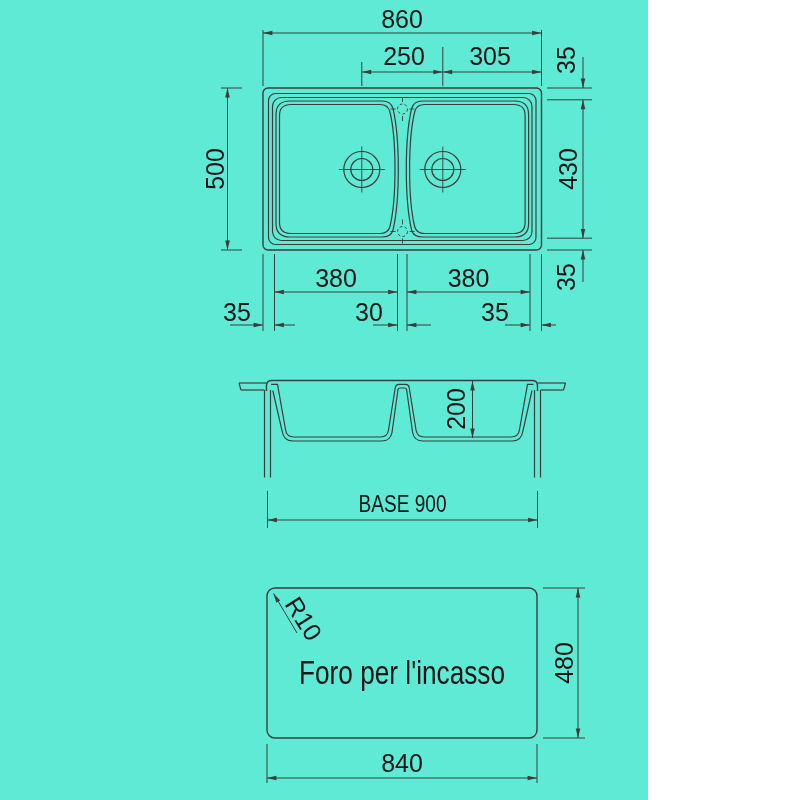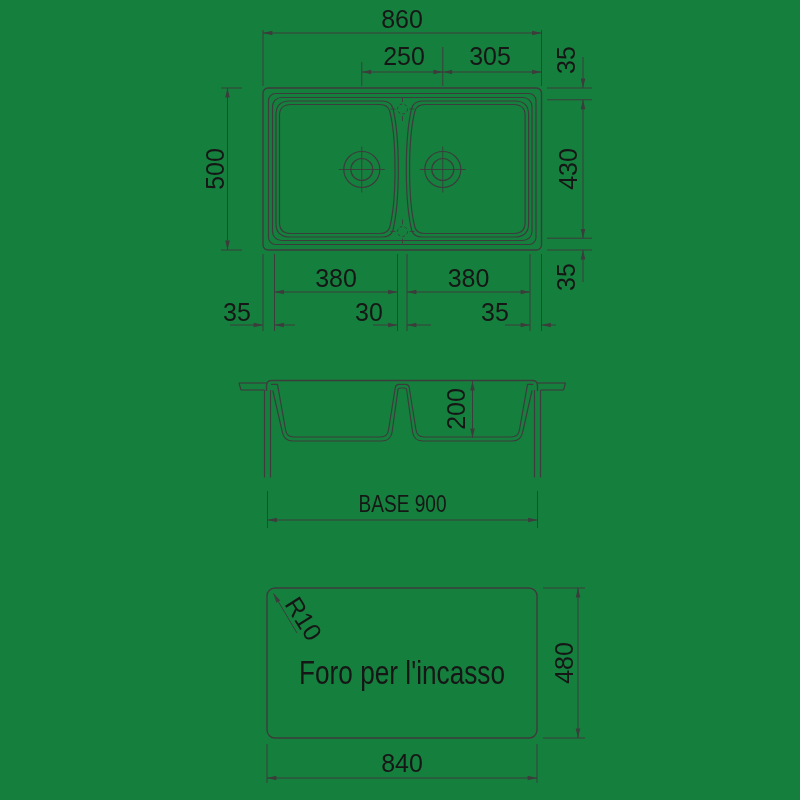--- a/index.html
+++ b/index.html
@@ -1,16 +1,16 @@
 <!DOCTYPE html>
 <html><head>
 <meta charset="utf-8">
 <style>
   html,body{margin:0;padding:0;background:#ffffff;}
-  .canvas{width:800px;height:800px;background:#15803d;position:relative;overflow:hidden;}
+  .canvas{width:648px;height:800px;background:#5eead4;position:relative;overflow:hidden;}
   svg{display:block;}
   .ol{stroke:#3c3c3c;stroke-width:1.4;fill:none;}          
   .ol2{stroke:#3c3c3c;stroke-width:1.2;fill:none;}         
   .tl{stroke:#3c3c3c;stroke-width:1;fill:none;}            
   .cl{stroke:#3c3c3c;stroke-width:0.9;fill:none;}          
   .dash{stroke-dasharray:2.8 2.2;}
   text{font-family:"Liberation Sans","DejaVu Sans",sans-serif;fill:#161616;}
   .dim{font-size:25px;}
   .dimsm{font-size:23px;}
   .big{font-size:34px;}

